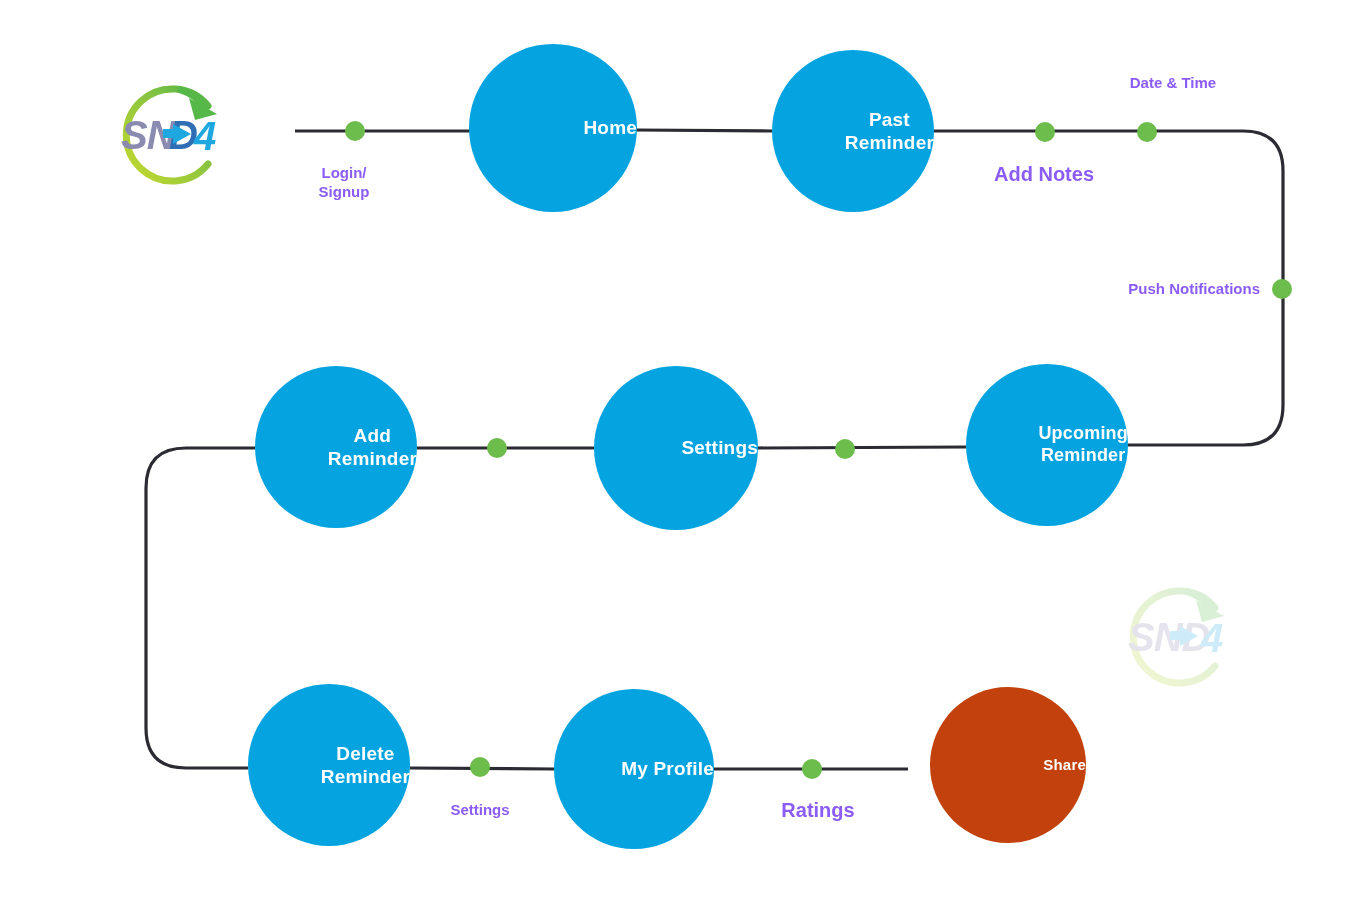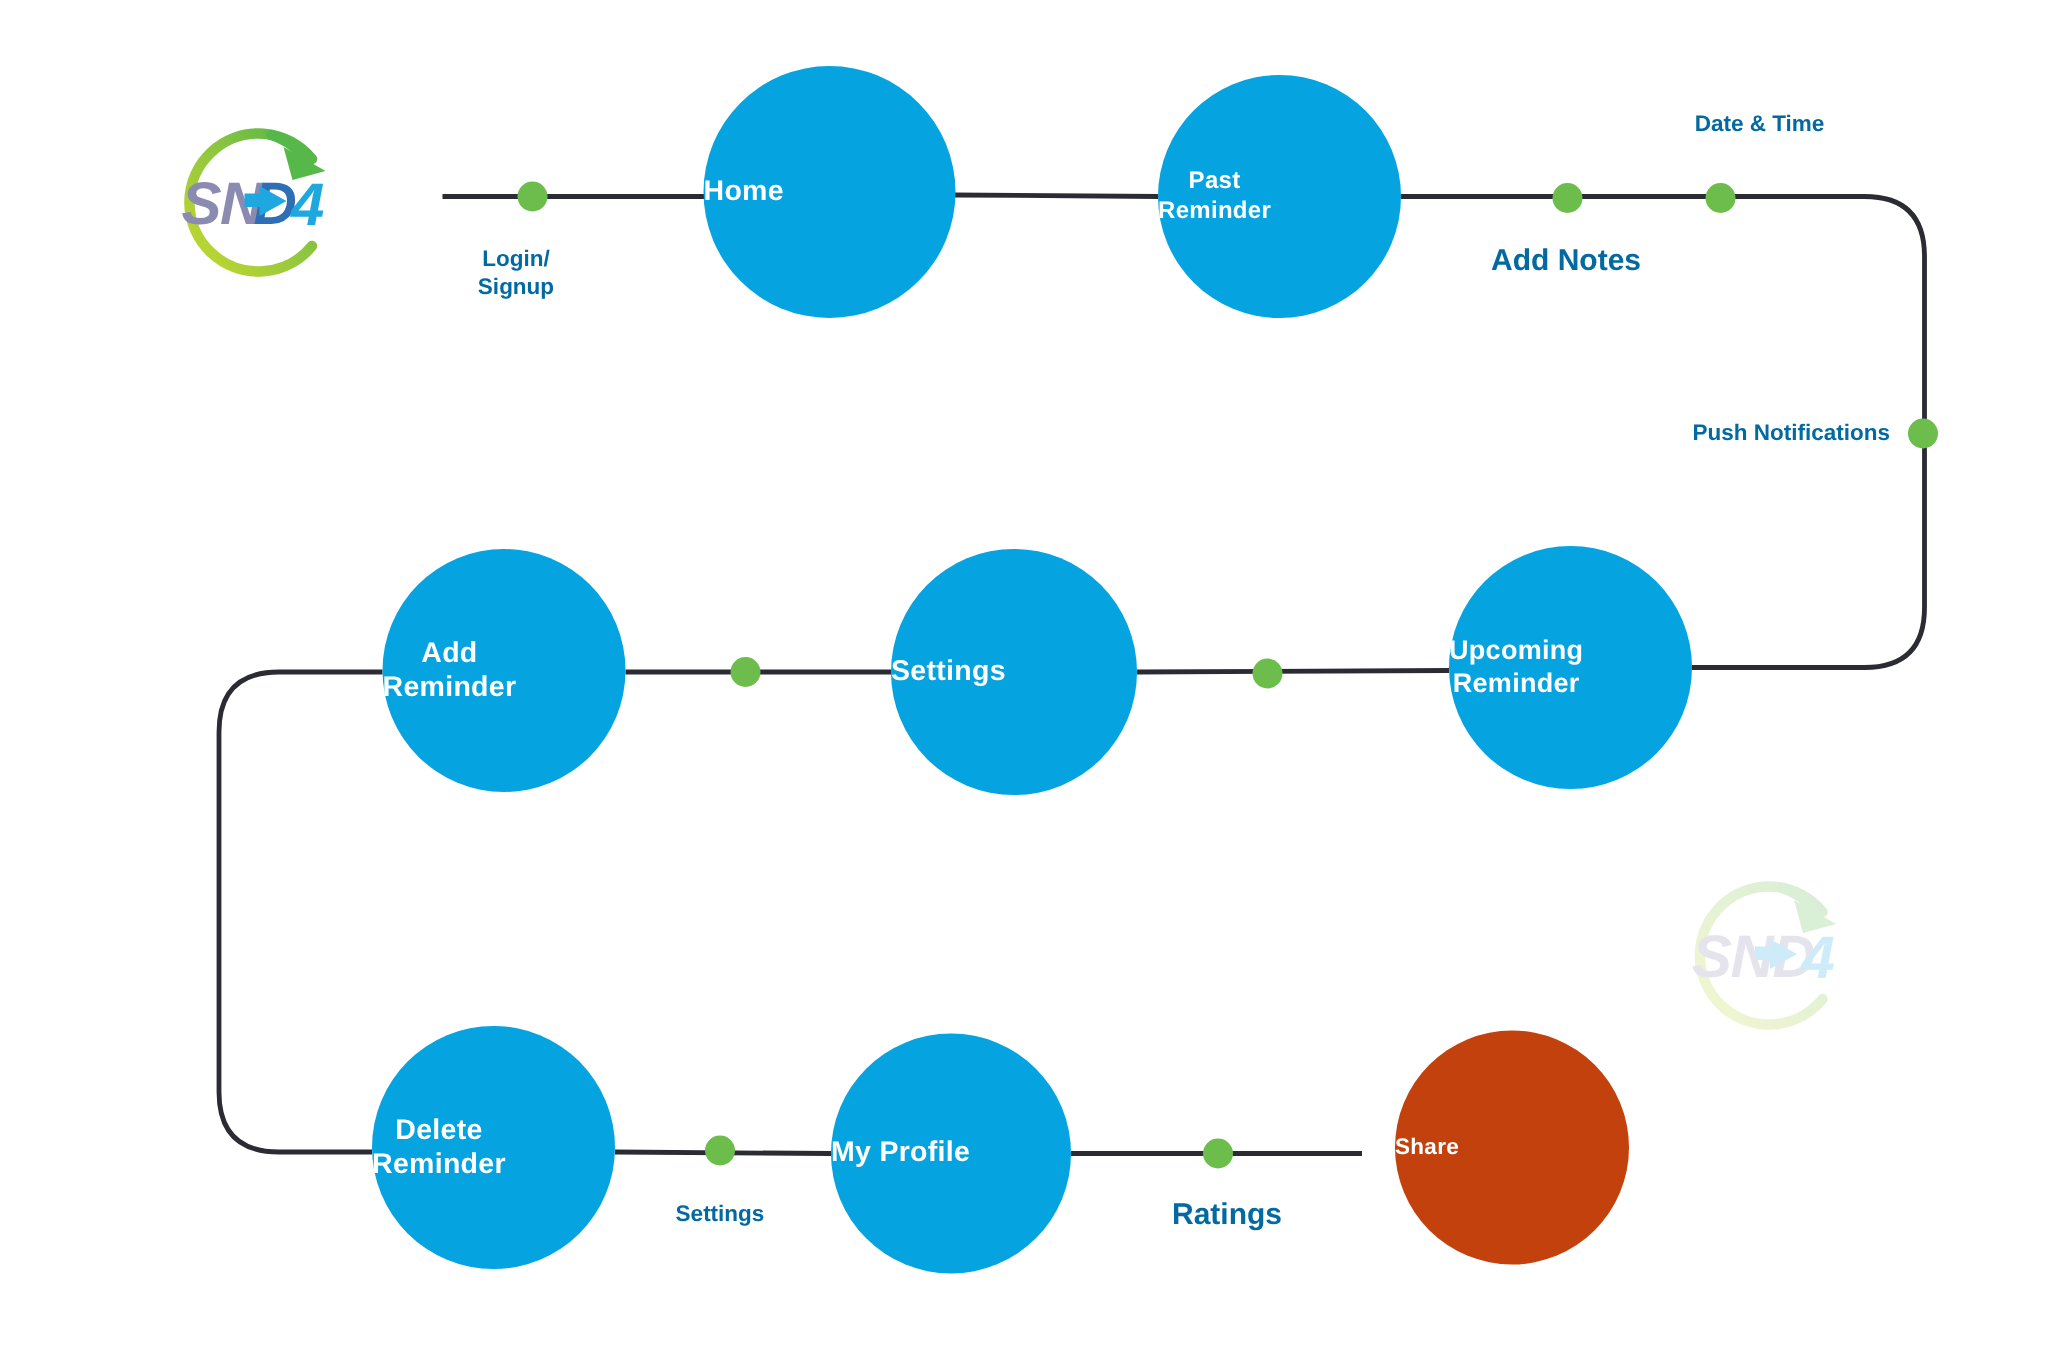--- a/index.html
+++ b/index.html
@@ -23,38 +23,38 @@
     left: 0;
     top: 0;
     width: 1366px;
     height: 904px;
   }
   .node {
     position: absolute;
     border-radius: 50%;
     display: flex;
     align-items: center;
-    justify-content: flex-start;
+    justify-content: flex-end;
     text-align: center;
     color: #ffffff;
     font-weight: bold;
     letter-spacing: 0.2px;
     line-height: 1.22;
     box-sizing: border-box;
   }
   .node-blue { background: #05a3e0; }
   .node-green { background: #c2410c; }
   .dot {
     position: absolute;
     border-radius: 50%;
     background: #6cbd4c;
   }
   .cap {
     position: absolute;
-    color: #0369a1;
+    color: #8b5cf6;
     font-weight: bold;
     line-height: 1.25;
     white-space: pre-line;
   }
   .cap-c { text-align: center; }
   .cap-r { text-align: right; }
   .logo {
     position: absolute;
   }
   .logo svg { display: block; }
@@ -125,21 +125,21 @@
       </g>
       <polygon points="68,48 86,58 68,68" fill="#1fa8e0"></polygon>
       <rect x="58" y="53" width="13" height="9" fill="#1fa8e0"></rect>
     </svg>
   </div>
 
   <div class="node node-blue" style="left:469px; top:44px; width:168px; height:168px; font-size:19px;">
     <span>Home</span>
   </div>
 
-  <div class="node node-blue" style="left:772px; top:50px; width:162px; height:162px; font-size:16px;">
+  <div class="node node-blue" style="left:772px; top:50px; width:162px; height:162px; font-size:19px;">
     <span>Past<br>Reminder</span>
   </div>
 
   <div class="node node-blue" style="left:255px; top:366px; width:162px; height:162px; font-size:19px;">
     <span>Add<br>Reminder</span>
   </div>
 
   <div class="node node-blue" style="left:594px; top:366px; width:164px; height:164px; font-size:19px;">
     <span>Settings</span>
   </div>

